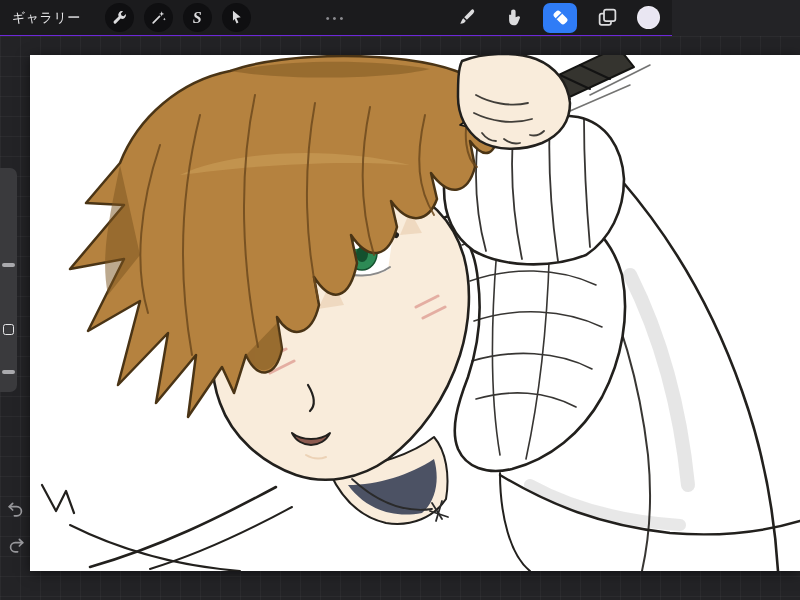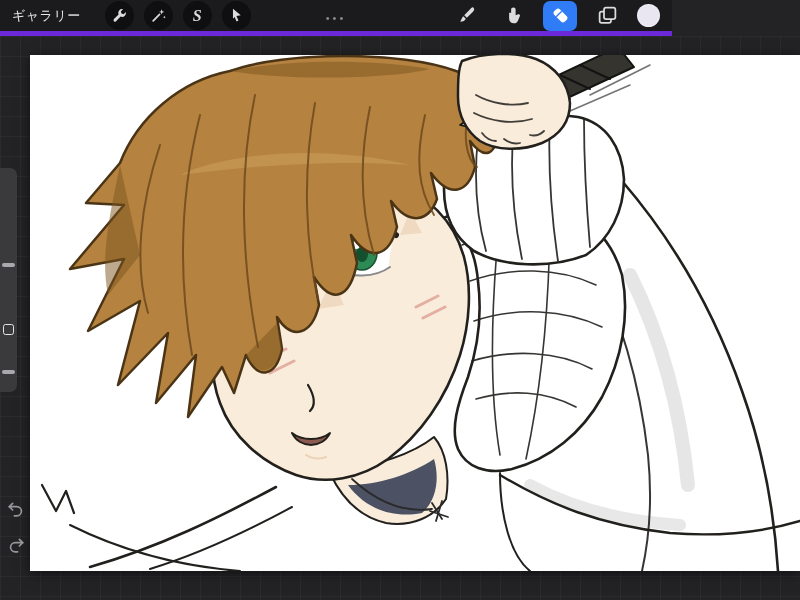--- a/index.html
+++ b/index.html
@@ -14,21 +14,21 @@
     --blush:#dd9a90; --shadow_cool:#4c5264; --shirt_shade:#d9d9d9;
   }
   *{margin:0;padding:0;box-sizing:border-box;}
   html,body{width:800px;height:600px;overflow:hidden;background:#000;
     font-family:"Liberation Sans","DejaVu Sans",sans-serif;}
   .app{position:relative;width:800px;height:600px;background:var(--workspace_bg);}
 
   
   .topbar{position:absolute;top:0;left:0;width:672px;height:36px;
     background:var(--topbar_bg);display:flex;align-items:center;
-    padding:0 12px;z-index:30;border-bottom:5px solid #6d28d9;}
+    padding:0 12px;z-index:30;border-bottom:1px solid #6d28d9;}
   .tb-left{display:flex;align-items:center;gap:10px;}
   .gallery-btn{color:#e8e8ea;font-size:13px;background:none;border:none;
     cursor:pointer;margin-right:14px;letter-spacing:.5px;font-family:inherit;}
   .tb-circle{width:29px;height:29px;border-radius:50%;background:var(--topbar_button_bg);
     border:none;display:flex;align-items:center;justify-content:center;cursor:pointer;}
   .tb-circle svg{width:17px;height:17px;}
   .sel-s{color:var(--icon_fg);font-family:"Liberation Serif","DejaVu Serif",serif;
     font-style:italic;font-weight:700;font-size:16px;line-height:1;}
   .tb-center{position:absolute;left:50%;top:0;height:36px;transform:translateX(-50%);
     display:flex;align-items:center;}

